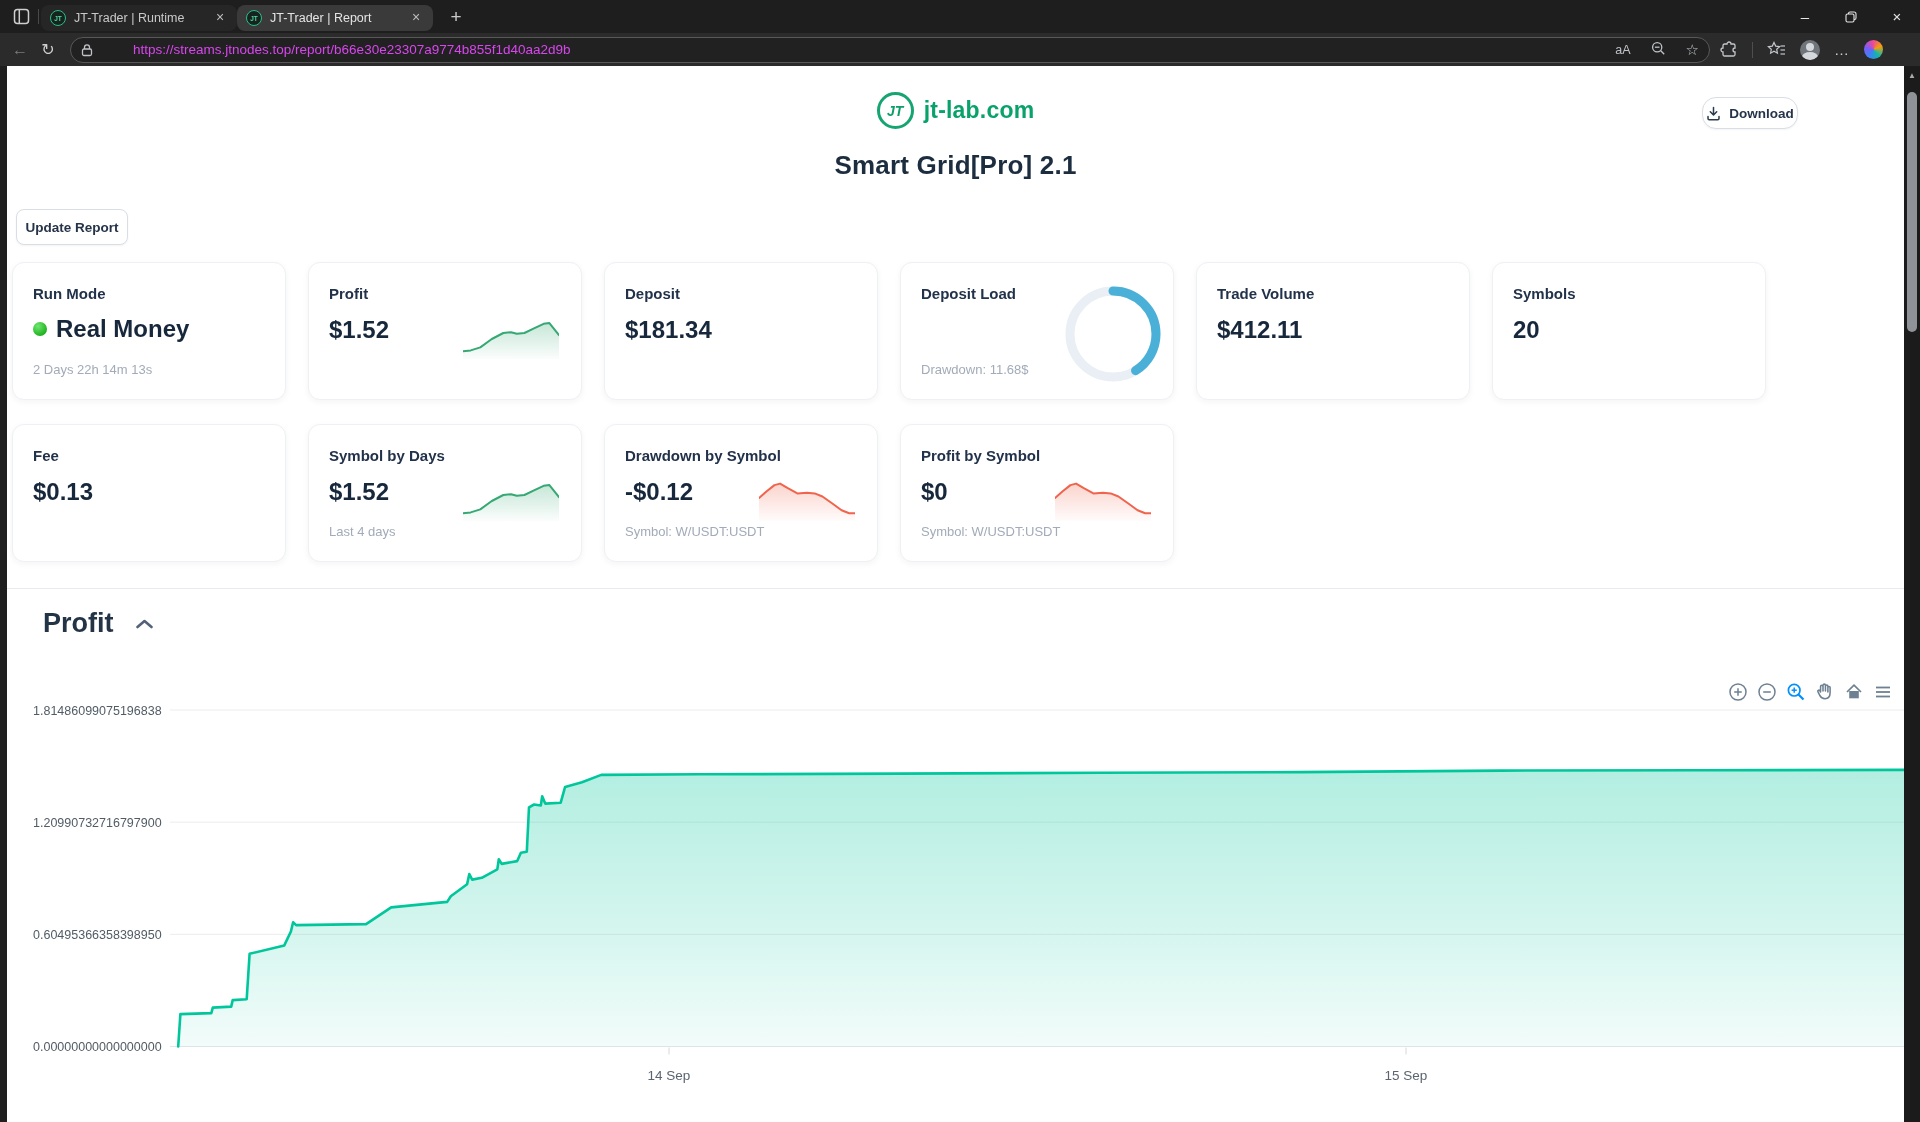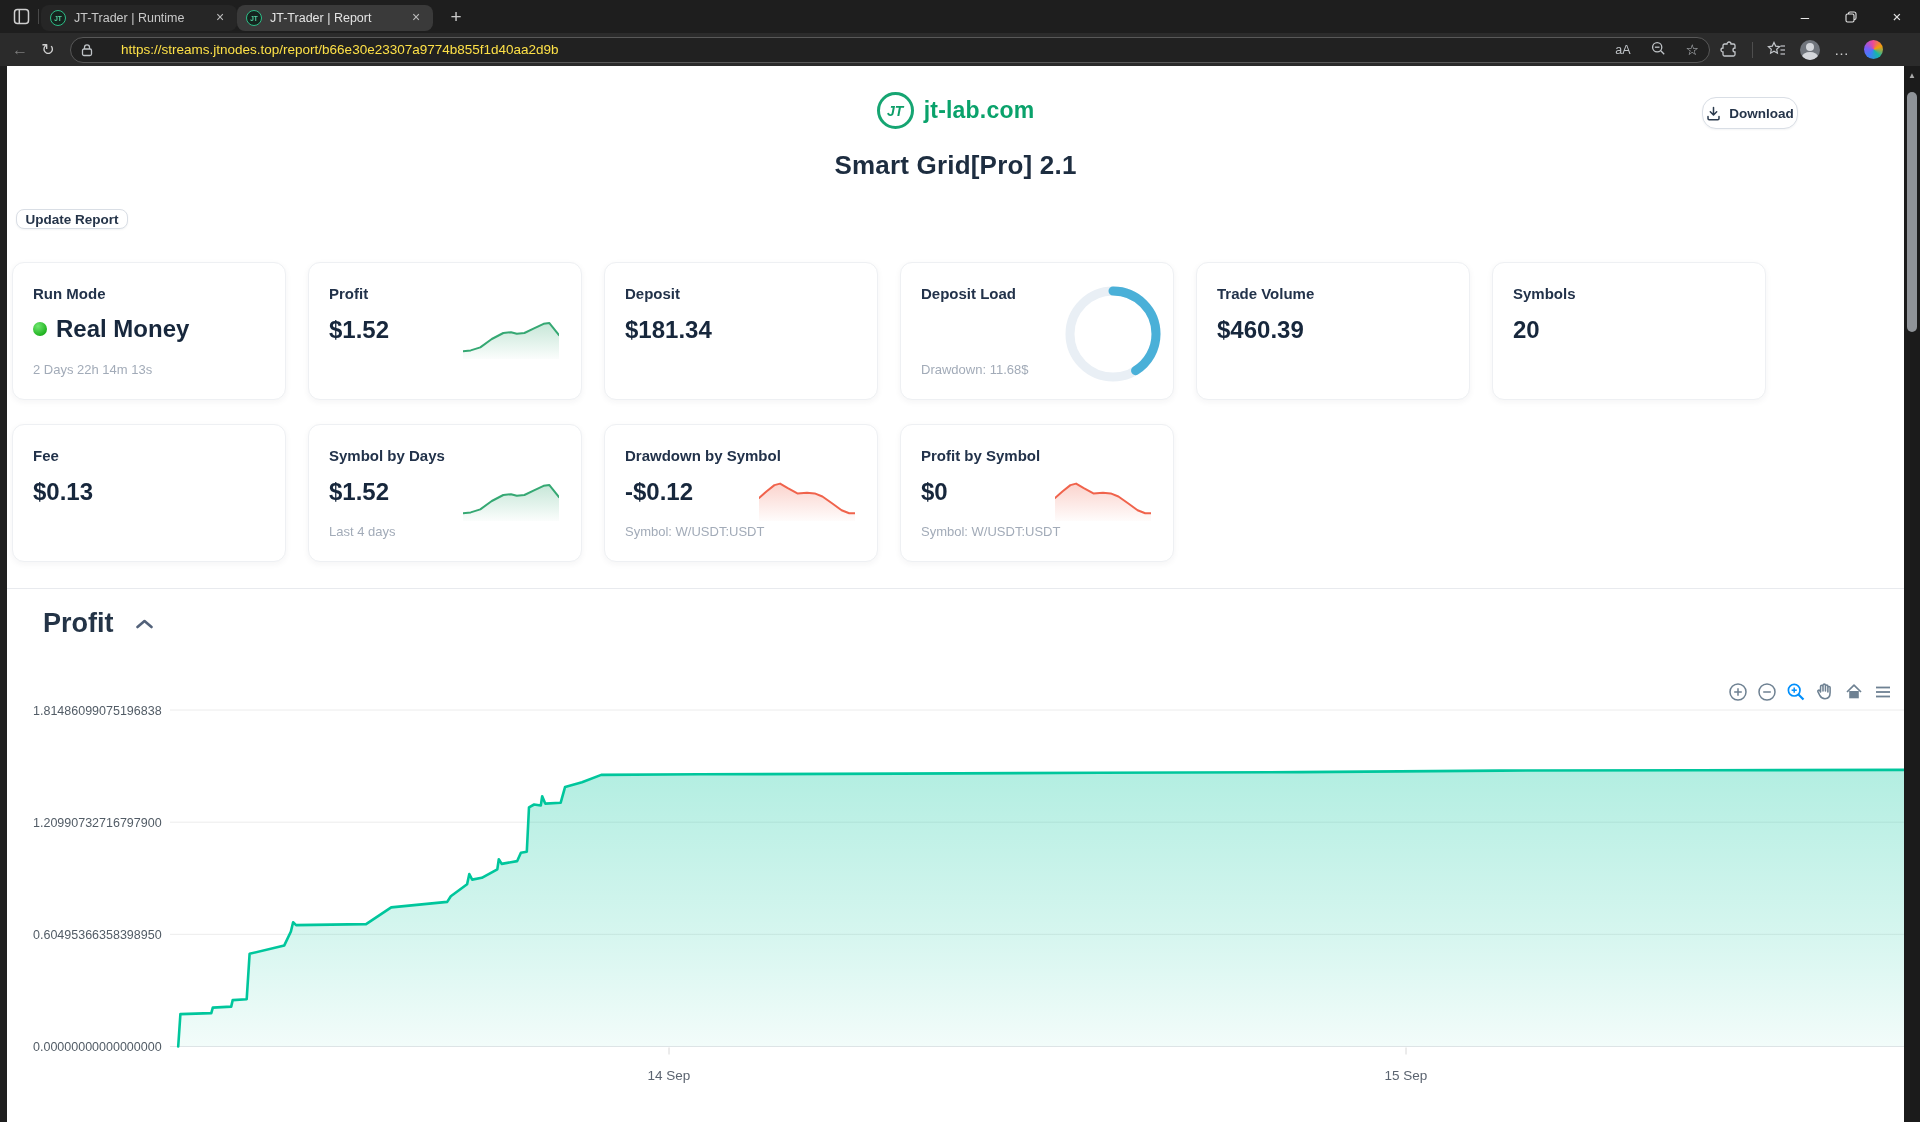--- a/index.html
+++ b/index.html
@@ -29,21 +29,21 @@
   .win-controls { position:absolute; right:0; top:0; height:33px; display:flex; }
   .win-btn { width:46px; height:33px; display:flex; align-items:center; justify-content:center;
              color:#e6e6e6; font-size:15px; }
 
   .toolbar { position:absolute; left:0; top:33px; width:1920px; height:33px; background:#2b2b2b;
              display:flex; align-items:center; }
   .nav-ic { color:#cfcfcf; font-size:16px; width:28px; text-align:center; }
   .nav-ic.dim { color:#7c7c7c; }
   .url-pill { height:26px; width:1640px; margin-left:8px; background:#212121; border:1px solid #585858;
               border-radius:13px; display:flex; align-items:center; padding:0 10px; }
-  .url-text { color:#fde047; font-size:13.5px; margin-left:4px; flex:1 1 auto; white-space:nowrap; overflow:hidden;padding-left:24px; }
+  .url-text { color:#d946ef; font-size:13.5px; margin-left:16px; flex:1 1 auto; white-space:nowrap; overflow:hidden;padding-left:24px; }
   .pill-ic { color:#bfc3c7; font-size:12.5px; margin-left:20px; flex:0 0 auto; }
   .tb-right { display:flex; align-items:center; margin-left:10px; gap:14px; }
   .tb-divider { width:1px; height:16px; background:#4e4e4e; }
   .avatar { width:20px; height:20px; border-radius:50%; background:#70757c; position:relative; overflow:hidden; }
   .avatar:before { content:""; position:absolute; left:6px; top:3px; width:8px; height:8px; border-radius:50%; background:#d4d7db; }
   .avatar:after  { content:""; position:absolute; left:2px; top:12px; width:16px; height:10px; border-radius:50%; background:#d4d7db; }
   .copilot { width:19px; height:19px; border-radius:50%;
              background:conic-gradient(from 210deg,#3b82f6,#7c5cf6,#ec4899,#f59e0b,#14b8a6,#3b82f6); }
 
   
@@ -56,21 +56,21 @@
                  display:flex; align-items:center; justify-content:center; font-weight:800; font-size:14px;
                  font-style:italic; }
   .brand-text { font-size:23px; font-weight:800; color:#0aa26b; letter-spacing:.2px; }
   .report-title { position:absolute; left:7px; top:84px; width:1897px; text-align:center;
                   font-size:26px; font-weight:800; color:#1d2d40; letter-spacing:.2px; }
 
   .btn { background:#fff; border:1px solid #d9dee5; border-radius:8px; display:flex; align-items:center;
          justify-content:center; gap:8px; font-weight:700; color:#253449; cursor:pointer;
          box-shadow:0 1px 2px rgba(25,39,60,.05); }
   .download-btn { position:absolute; left:1702px; top:31px; width:96px; height:32px; font-size:13.5px;border-radius:14px; }
-  .update-btn { position:absolute; left:16px; top:143px; width:112px; height:20px; font-size:13.5px; }
+  .update-btn { position:absolute; left:16px; top:143px; width:112px; height:36px; font-size:13.5px; }
 
   .cards-row { position:absolute; left:12px; display:flex; gap:22px; }
   .row1 { top:196px; }
   .row2 { top:358px; }
   .card { width:274px; height:138px; background:#fff; border:1px solid #eef0f3; border-radius:12px;
           position:relative; box-shadow:0 2px 6px rgba(30,42,64,.05); }
   .card-label { position:absolute; left:20px; top:22px; font-size:15px; font-weight:700; color:#22324a; }
   .card-value { position:absolute; left:20px; top:53px; font-size:24px; font-weight:800; color:#17273c; }
   .card-muted { position:absolute; left:20px; bottom:22px; font-size:13px; color:#a2abb8; }
   .value-dot-row { position:absolute; left:20px; top:52px; display:flex; align-items:center; gap:9px; }
@@ -231,21 +231,21 @@
         <div class="card-label">Deposit Load</div>
         <div class="donut-wrap"><svg width="104" height="104" viewBox="0 0 104 104">
               <circle cx="52" cy="52" r="43" fill="none" stroke="#e9eff5" stroke-width="9"></circle>
               <circle cx="52" cy="52" r="43" fill="none" stroke="#4ab0d8" stroke-width="9" stroke-dasharray="111.18 270.18" stroke-linecap="round" transform="rotate(-90 52 52)"></circle>
             </svg></div>
         <div class="card-muted">Drawdown: 11.68$</div>
       </div>
 
       <div class="card">
         <div class="card-label">Trade Volume</div>
-        <div class="card-value">$460.39</div>
+        <div class="card-value">$412.11</div>
       </div>
 
       <div class="card">
         <div class="card-label">Symbols</div>
         <div class="card-value">20</div>
       </div>
     </div>
 
     <div class="cards-row row2">
       <div class="card">

